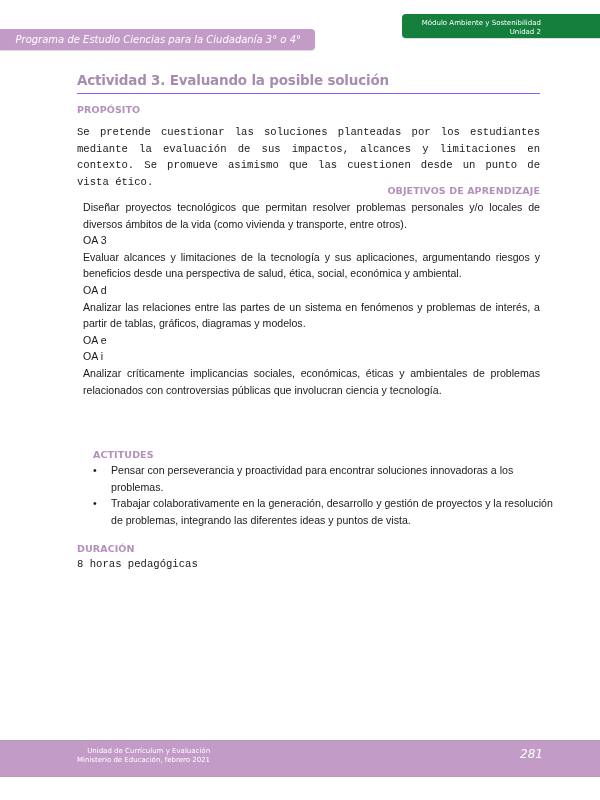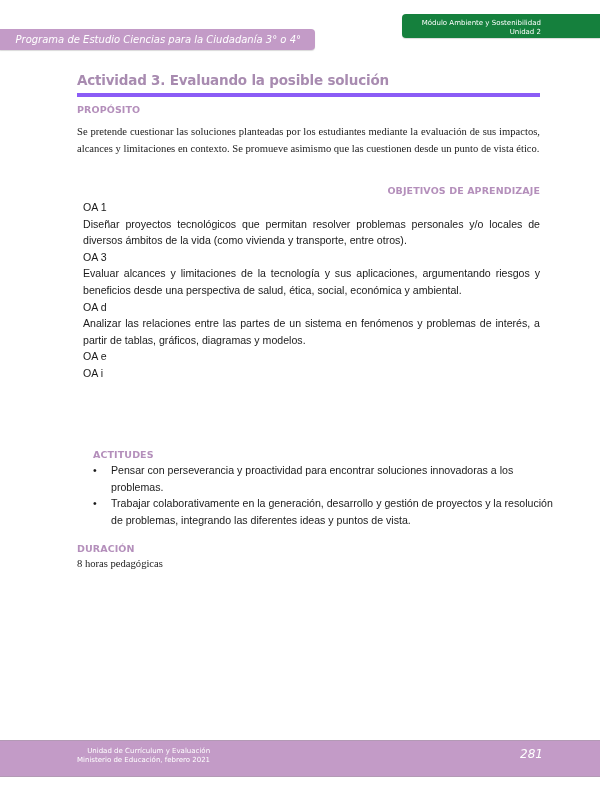--- a/index.html
+++ b/index.html
@@ -24,31 +24,31 @@
     box-shadow: 0 1px 1px rgba(0,0,0,0.15);
     color: #ffffff; font-size: 7px; line-height: 8.5px;
     padding: 5px 59px 0 0; box-sizing: border-box; text-align: right;
     font-family: "DejaVu Sans", sans-serif;
   }
   .hdr-right .line1 { display: block; }
   .hdr-right .line2 { display: block; }
   .title {
     position: absolute; left: 77px; top: 72px; width: 463px;
     font-size: 13.5px; font-weight: bold; color: #a88bb0;
-    padding-bottom: 5px; border-bottom: 4px solid #8b5cf6;
+    padding-bottom: 5px; border-bottom: 1px solid #8b5cf6;
     font-family: "DejaVu Sans", sans-serif; letter-spacing: -0.2px;
   }
   .content { position: absolute; left: 77px; width: 463px; }
   .section-label {
     font-size: 9.5px; font-weight: bold; color: #b48fbb;
     font-family: "DejaVu Sans", sans-serif; letter-spacing: 0.1px;
   }
   .para {
     font-size: 10.6px; line-height: 16.6px; text-align: justify;
-    font-family: Liberation Serif, serif;
+    font-family: Liberation Mono, monospace;
   }
   .center-label { text-align: right; }
   .oa-list { padding-left: 6px; }
   .oa-code, .oa-text {
     font-size: 10.6px; line-height: 16.6px;
   }
   .oa-text { text-align: justify; }
   .bullets { list-style: none; margin: 0; padding: 0; }
   .bullets li {
     position: relative; padding-left: 18px;
@@ -83,36 +83,36 @@
 
 <div class="content" style="top:104px;">
   <div class="section-label">PROPÓSITO</div>
   <div class="para" style="margin-top:9px;">Se pretende cuestionar las soluciones planteadas por los estudiantes mediante la evaluación de sus impactos, alcances y limitaciones en contexto. Se promueve asimismo que las cuestionen desde un punto de vista ético.</div>
 </div>
 
 <div class="content" style="top:185px;">
   <div class="section-label center-label">OBJETIVOS DE APRENDIZAJE</div>
   <div class="oa-list" style="margin-top:3px;">
     <div>
-      <div class="oa-code">OA 1</div>
       <div class="oa-text">Diseñar proyectos tecnológicos que permitan resolver problemas personales y/o locales de diversos ámbitos de la vida (como vivienda y transporte, entre otros).</div>
     </div>
     <div>
       <div class="oa-code">OA 3</div>
       <div class="oa-text">Evaluar alcances y limitaciones de la tecnología y sus aplicaciones, argumentando riesgos y beneficios desde una perspectiva de salud, ética, social, económica y ambiental.</div>
     </div>
     <div>
       <div class="oa-code">OA d</div>
       <div class="oa-text">Analizar las relaciones entre las partes de un sistema en fenómenos y problemas de interés, a partir de tablas, gráficos, diagramas y modelos.</div>
     </div>
     <div>
       <div class="oa-code">OA e</div>
     </div>
     <div>
       <div class="oa-code">OA i</div>
+      <div class="oa-text">Analizar críticamente implicancias sociales, económicas, éticas y ambientales de problemas relacionados con controversias públicas que involucran ciencia y tecnología.</div>
     </div>
   </div>
 </div>
 
 <div class="content" style="top:449px;margin-left:16px;">
   <div class="section-label">ACTITUDES</div>
   <ul class="bullets" style="margin-top:2px;">
     <li>
       <span class="dot">•</span>
       <span>Pensar con perseverancia y proactividad para encontrar soluciones innovadoras a los problemas.</span>

